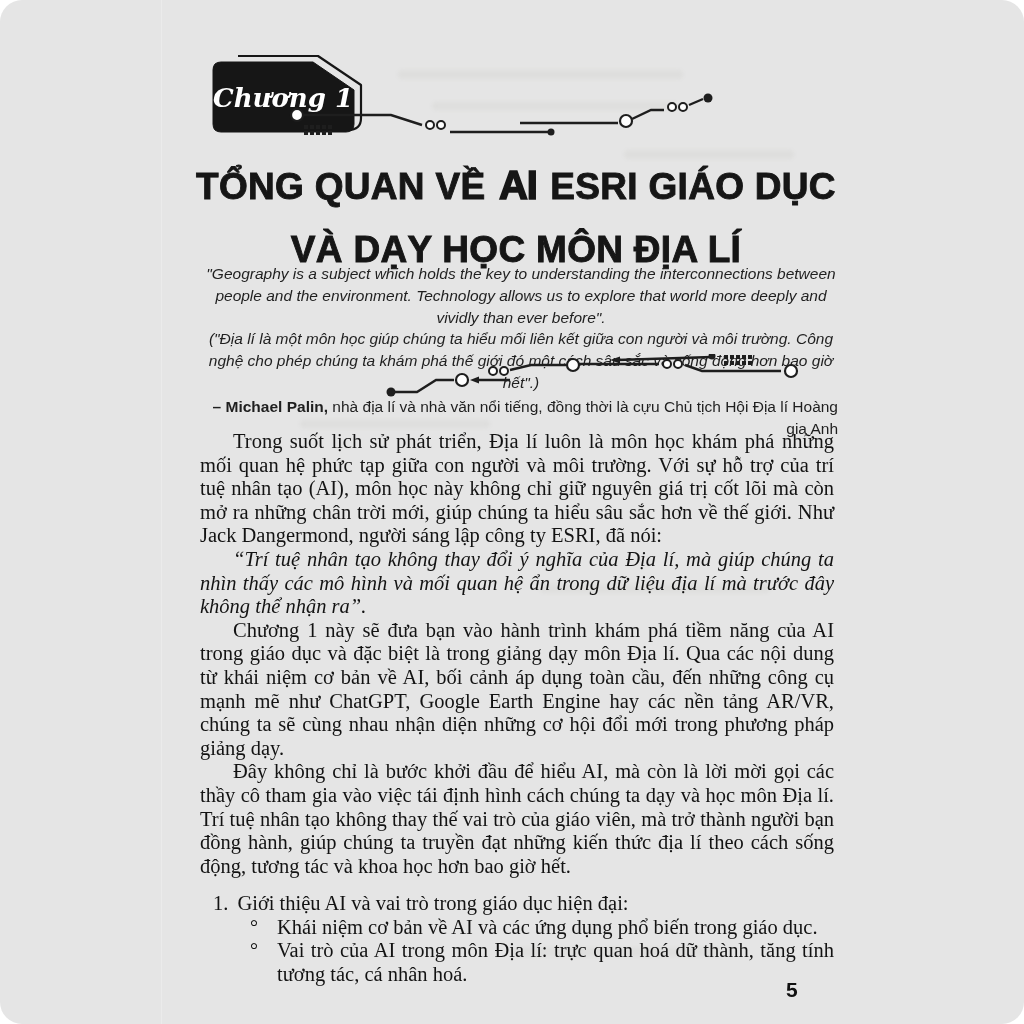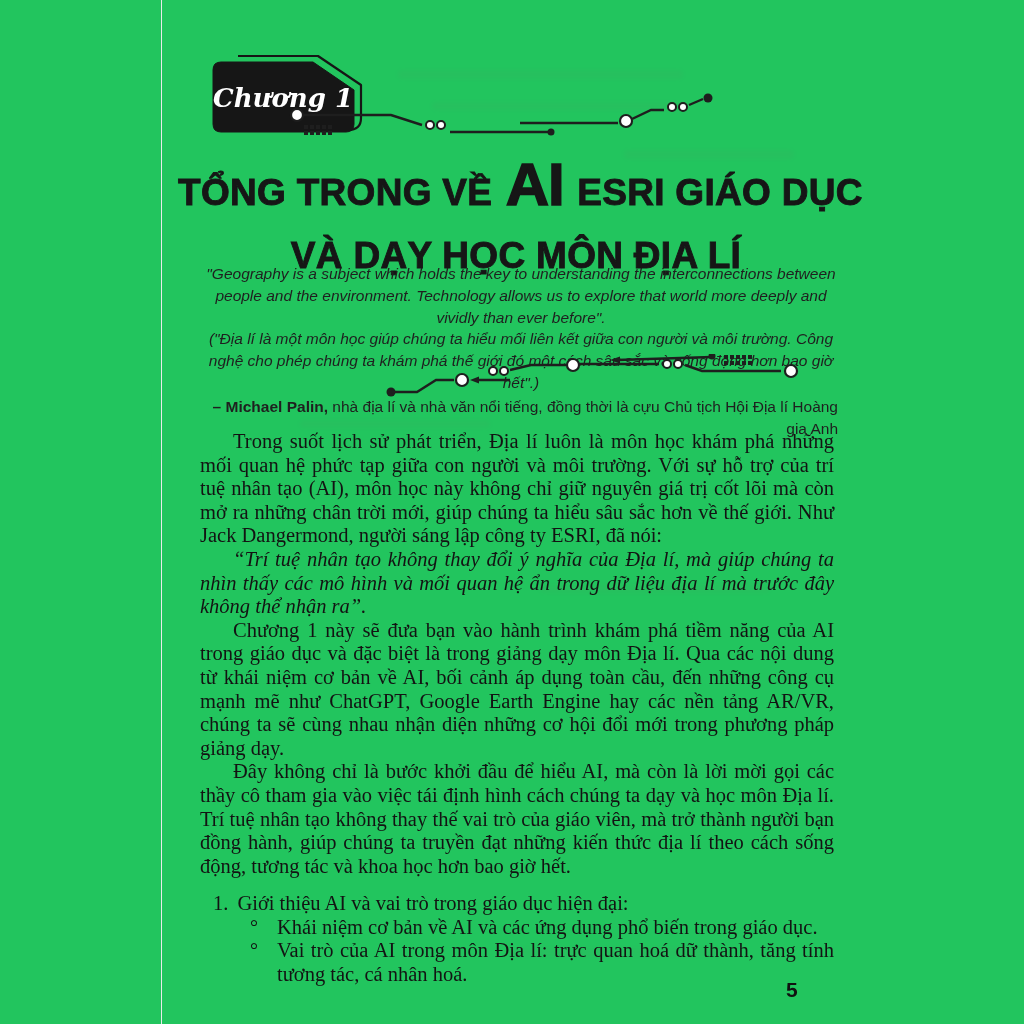--- a/index.html
+++ b/index.html
@@ -1,21 +1,21 @@
 <!DOCTYPE html>
 <html><head>
 <meta charset="utf-8">
 <style>
   html, body { margin:0; padding:0; background:#ffffff; }
   body {
     width:1024px; height:1024px; overflow:hidden; position:relative;
     font-family:"Liberation Serif", serif; color:#141414;
     -webkit-font-smoothing:antialiased;
   }
-  .page { position:absolute; inset:0; background:#22c55e; }
+  .page { position:absolute; inset:0; background:#e5e5e5;border-radius:22px; }
   .page-edge {
     position:absolute; left:161px; top:0; width:1px; height:1024px;
     background:#ebebeb;
   }
 
   
   .badge { position:absolute; left:208px; top:54px; width:156px; height:84px; }
 
   
   .circuit { position:absolute; }
@@ -28,21 +28,21 @@
   .circuit rect.pin    { fill:#1e1e1e; stroke:none; }
   .circuit polygon.arrow { fill:#1e1e1e; stroke:none; }
 
   
   .title-block {
     position:absolute; left:178px; top:152px; width:676px; text-align:center;
     font-family:"Liberation Sans", sans-serif; font-weight:900; color:#161616;
   }
   .title-line1 { line-height:66px; white-space:nowrap; }
   .title-line1 .t { font-size:37px; letter-spacing:.3px; -webkit-text-stroke:.9px #161616; }
-  .title-line1 .ai { font-size:60px; margin:0 9px; letter-spacing:-1px; -webkit-text-stroke:1.6px #161616; }
+  .title-line1 .ai { font-size:40px; margin:0 9px; letter-spacing:-1px; -webkit-text-stroke:1.6px #161616; }
   .title-line2 { font-size:37px; line-height:46px; letter-spacing:.3px; -webkit-text-stroke:.9px #161616; }
 
   
   .epigraph {
     position:absolute; left:204px; top:263px; width:634px;
     font-family:"Liberation Sans", sans-serif; font-size:15.5px; line-height:21.8px;
     color:#1f1f1f; text-align:center;
   }
   .epigraph .q { font-style:italic; }
   .epigraph .attribution { margin-top:2px; text-align:right; font-style:normal; }
@@ -114,21 +114,21 @@
     <circle class="open" cx="338" cy="29" r="6"></circle>
     <polyline points="344,27 363,18 376,18"></polyline>
     <circle class="pad" cx="384" cy="15" r="4"></circle>
       <circle class="pad" cx="395" cy="15" r="4"></circle>
     <polyline points="401,13 415,7"></polyline>
     <circle class="dot" cx="420" cy="6" r="4.5"></circle>
   </svg>
 
   <div class="title-block">
     <div class="title-line1">
-      <span class="t">TỔNG TRONG VỀ</span>
+      <span class="t">TỔNG QUAN VỀ</span>
       <span class="ai">AI</span>
       <span class="t">ESRI GIÁO DỤC</span>
     </div>
     <div class="title-line2">VÀ DẠY HỌC MÔN ĐỊA LÍ</div>
   </div>
 
   <div class="epigraph">
     <div class="q">"Geography is a subject which holds the key to understanding the interconnections between people and the environment. Technology allows us to explore that world more deeply and vividly than ever before".</div>
     <div class="q">("Địa lí là một môn học giúp chúng ta hiểu mối liên kết giữa con người và môi trường. Công nghệ cho phép chúng ta khám phá thế giới đó một cách sâu sắc và sống động hơn bao giờ hết".)</div>
     <div class="attribution">

